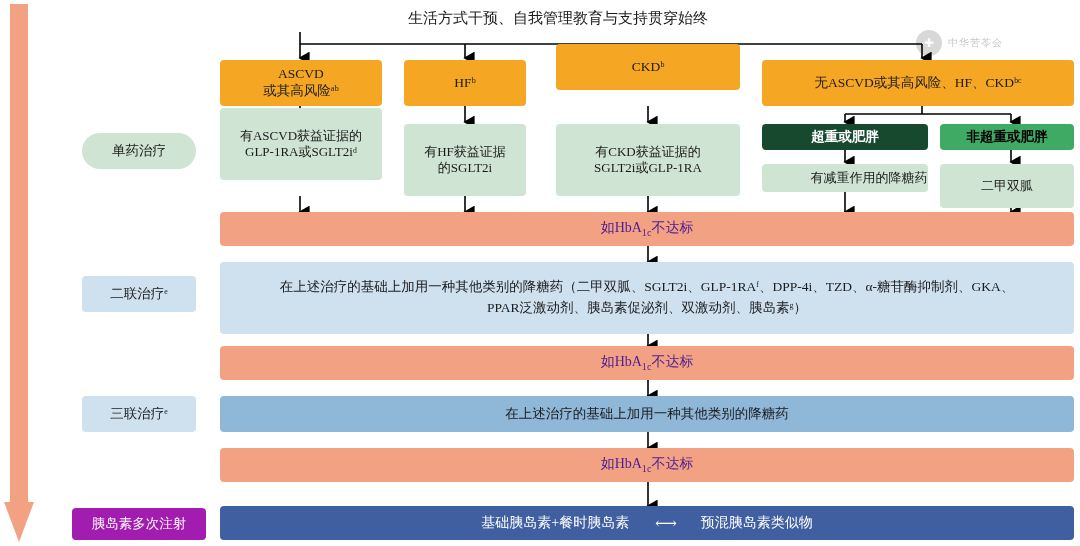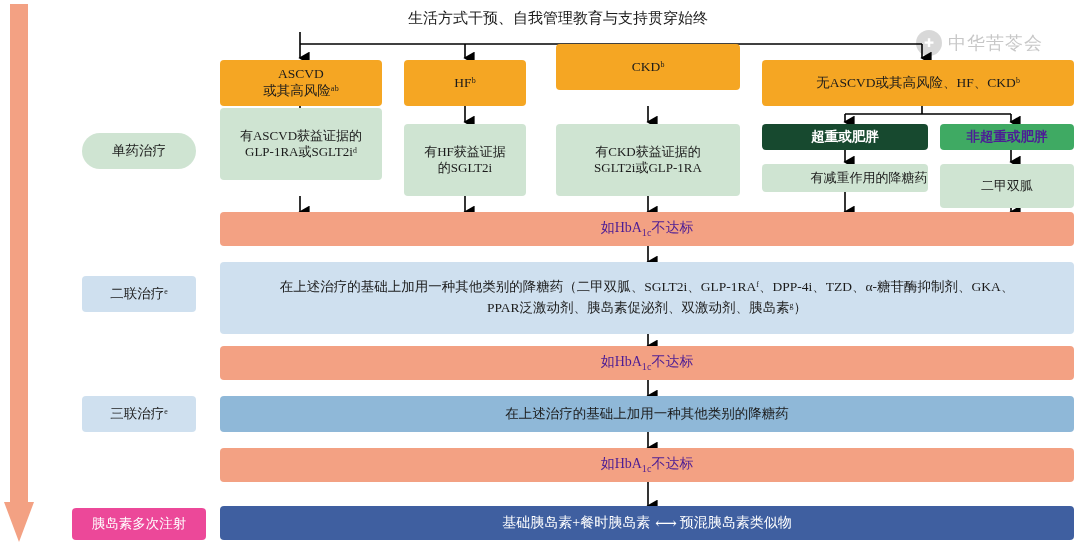--- a/index.html
+++ b/index.html
@@ -53,21 +53,21 @@
     height: 538px;
   }
 
   
   .row-label {
     font-size: 13.5px;
     color: #1b1b1b;
   }
   .label-green { background: #cfe4d2; border-radius: 18px; }
   .label-blue  { background: #cfe0ef; }
-  .label-navy  { background: #ec4899; color: #ffffff; }
+  .label-navy  { background: #a21caf; color: #ffffff; }
 
   
   .cat-orange {
     background: #f5a623;
     color: #1b1b1b;
     font-size: 13.5px;
   }
   .cat-orange-wide {
     background: #f5a623;
     color: #1b1b1b;
@@ -81,21 +81,21 @@
     font-size: 13px;
   }
   .dark-green {
     background: #17492f;
     color: #ffffff;
     font-size: 13.5px;
     font-weight: bold;
   }
   .mid-green {
     background: #3faa63;
-    color: #4c1d95;
+    color: #000000;
     font-size: 13.5px;
     font-weight: bold;
   }
 
   
   .salmon-bar {
     background: #f3a183;
     color: #4c1d95;
     font-size: 14px;
   }
@@ -143,31 +143,31 @@
     width: 26px; height: 26px;
     border-radius: 50%;
     background: #b9b9b9;
     display: flex;
     align-items: center;
     justify-content: center;
     color: #fff;
     font-size: 12px;
   }
   .wm-text {
-    font-size: 18px;
+    font-size: 10px;
     color: #9a9a9a;
     letter-spacing: 1px;
   }
 
   
   .navy-inner {
     display: flex;
     align-items: center;
     justify-content: center;
-    gap: 5px;
+    gap: 26px;
     width: 100%;
   }
   .dbl-arrow {
     font-size: 15px;
     letter-spacing: -2px;
   }
   sub { font-size: 0.72em; }
 </style>
 </head>
 <body>
@@ -234,21 +234,21 @@
 
   <div class="box row-label label-green" style="left:82px;top:133px;width:114px;height:36px;">单药治疗</div>
   <div class="box row-label label-blue" style="left:82px;top:276px;width:114px;height:36px;">二联治疗ᵉ</div>
   <div class="box row-label label-blue" style="left:82px;top:396px;width:114px;height:36px;">三联治疗ᵉ</div>
   <div class="box row-label label-navy" style="left:72px;top:508px;width:134px;height:32px;">胰岛素多次注射</div>
 
   <div class="box cat-orange" style="left:220px;top:60px;width:162px;height:46px;">ASCVD
 或其高风险ᵃᵇ</div>
   <div class="box cat-orange" style="left:404px;top:60px;width:122px;height:46px;">HFᵇ</div>
   <div class="box cat-orange" style="left:556px;top:44px;width:184px;height:46px;">CKDᵇ</div>
-  <div class="box cat-orange-wide" style="left:762px;top:60px;width:312px;height:46px;">无ASCVD或其高风险、HF、CKDᵇ</div>
+  <div class="box cat-orange-wide" style="left:762px;top:60px;width:312px;height:46px;">无ASCVD或其高风险、HF、CKDᵇᶜ</div>
 
   <div class="box mono-green" style="left:220px;top:108px;width:162px;height:72px;">有ASCVD获益证据的
 GLP-1RA或SGLT2iᵈ</div>
   <div class="box mono-green" style="left:404px;top:124px;width:122px;height:72px;">有HF获益证据
 的SGLT2i</div>
   <div class="box mono-green" style="left:556px;top:124px;width:184px;height:72px;">有CKD获益证据的
 SGLT2i或GLP-1RA</div>
 
   <div class="box dark-green" style="left:762px;top:124px;width:166px;height:26px;">超重或肥胖</div>
   <div class="box mid-green" style="left:940px;top:124px;width:134px;height:26px;">非超重或肥胖</div>

